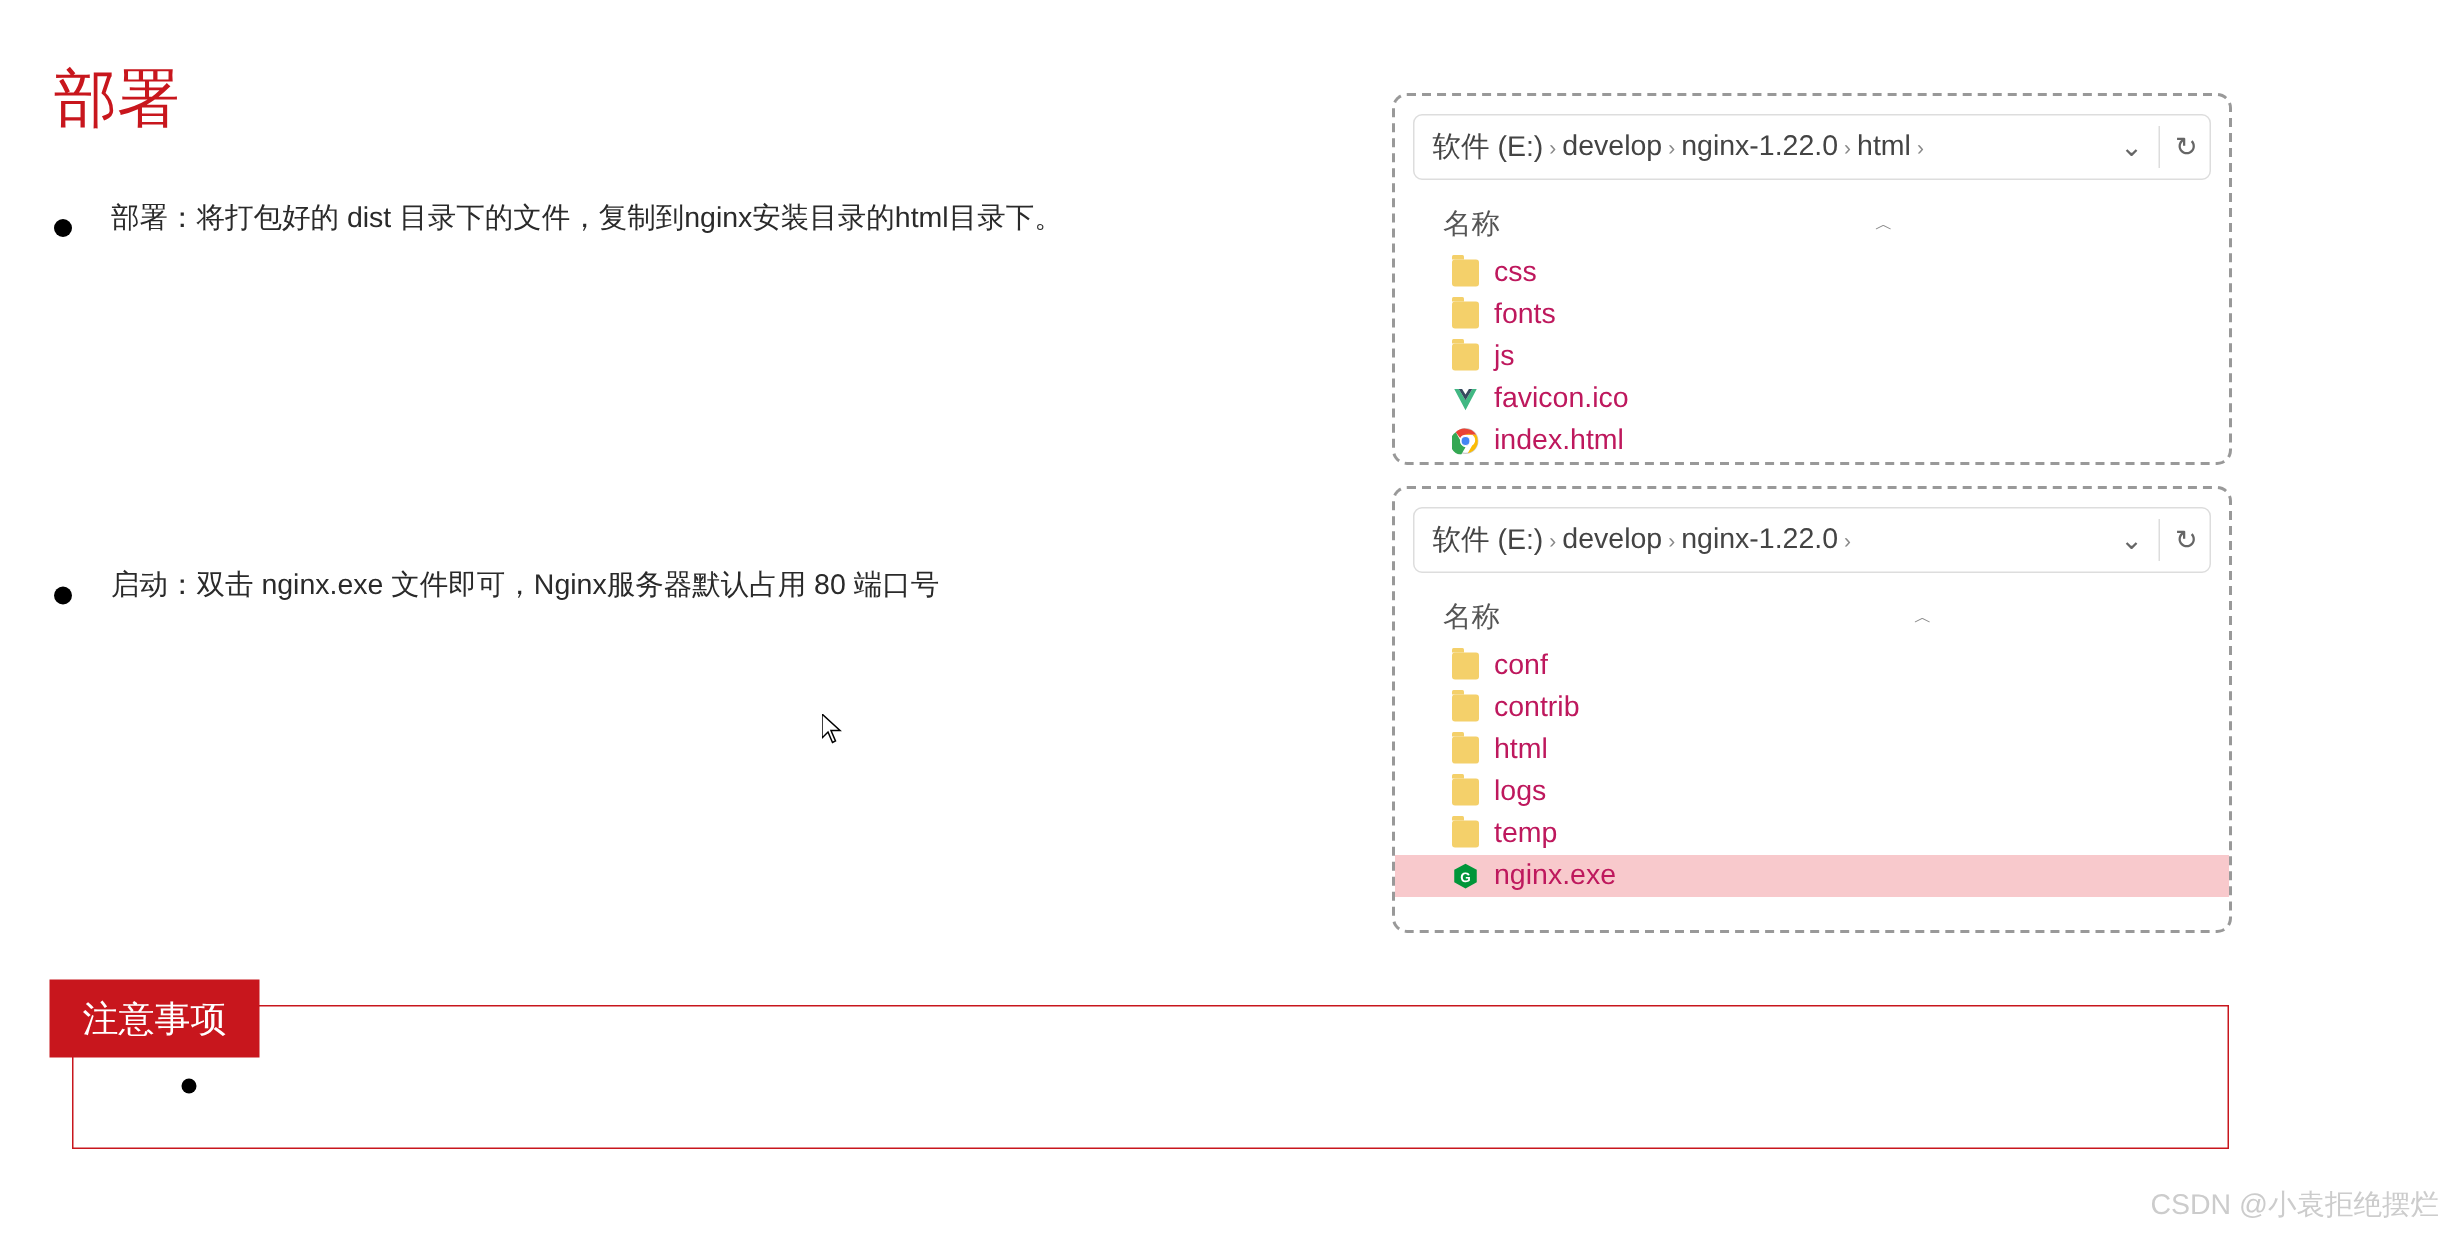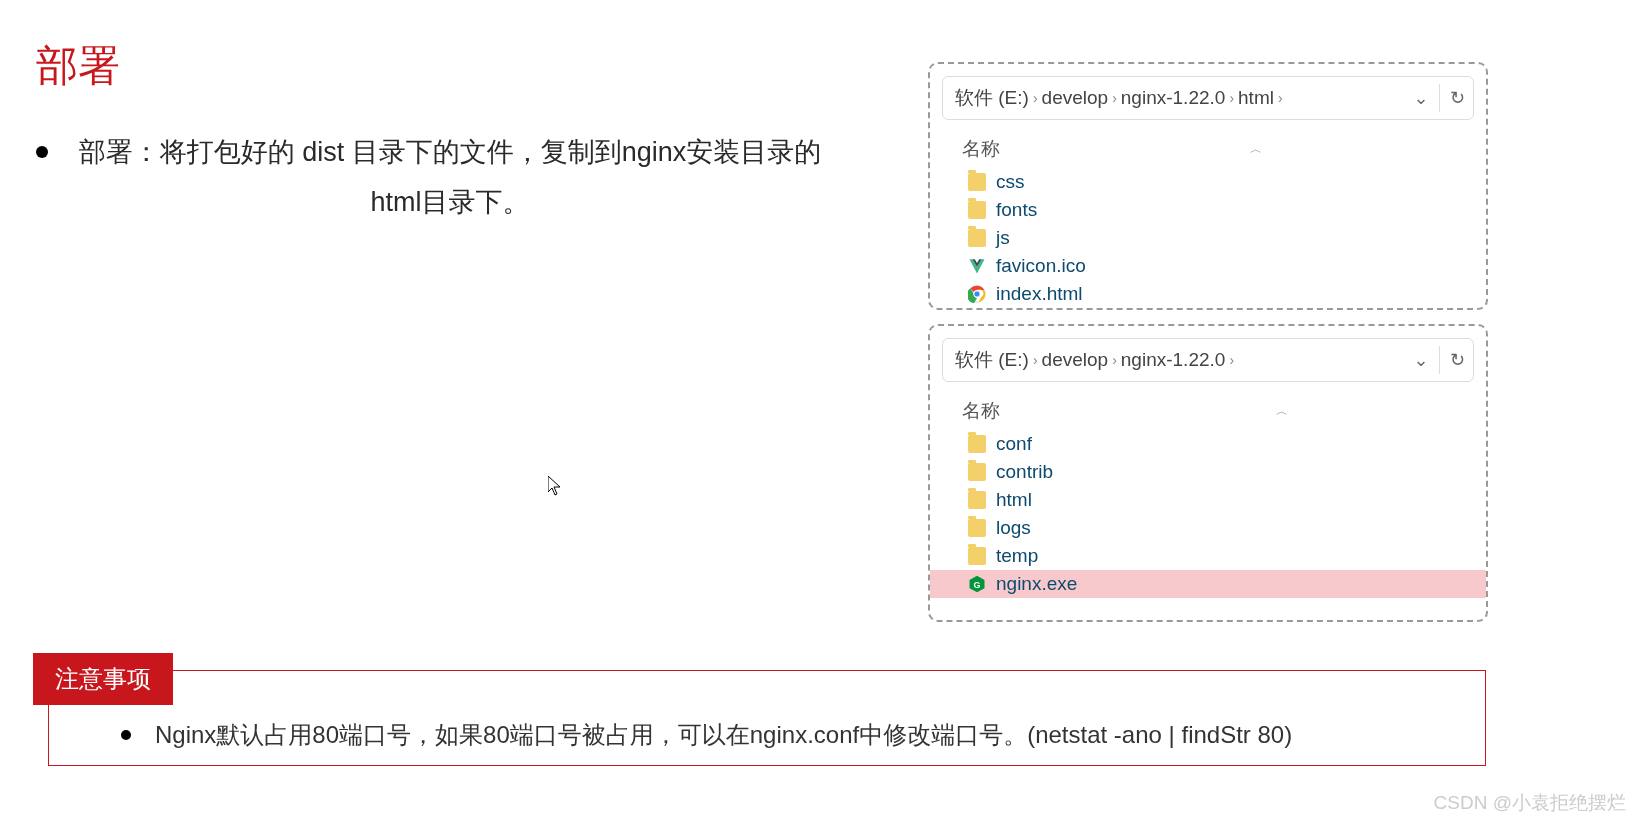--- a/index.html
+++ b/index.html
@@ -20,23 +20,22 @@
   }
   .bullets {
     position: absolute;
     left: 36px; top: 128px;
     width: 790px;
   }
   .bullet {
     display: flex;
     align-items: flex-start;
     margin-bottom: 210px;
-    font-size: 27px;
+    font-size: 19px;
     line-height: 1.85;
-    text-align: center;
   }
   .dot {
     width: 12px; height: 12px;
     background: #000;
     border-radius: 50%;
     margin-top: 18px;
     margin-right: 26px;
     flex-shrink: 0;
   }
   .bullet-text { flex: 1; color: #2a2a2a; }
@@ -94,21 +93,21 @@
     font-size: 12px;
   }
   .exp2 .colhead .sortarrow { left: 346px; }
 
   .filelist { padding-left: 32px; }
   .filerow {
     display: flex;
     align-items: center;
     height: 28px;
     font-size: 19px;
-    color: #0c4a6e;
+    color: #be185d;
     padding-left: 6px;
     text-align: right;
   }
   .filerow.hl {
     background: #f8c9cc;
     margin-left: -32px;
     padding-left: 38px;
     margin-right: 0;
   }
   .icon {
@@ -177,20 +176,24 @@
 </style>
 </head>
 <body>
 
 <div class="title">部署</div>
 
 <div class="bullets">
   <div class="bullet">
     <div class="dot"></div>
     <div class="bullet-text">部署：将打包好的 dist 目录下的文件，复制到nginx安装目录的html目录下。</div>
+  </div>
+  <div class="bullet">
+    <div class="dot"></div>
+    <div class="bullet-text">启动：双击 nginx.exe 文件即可，Nginx服务器默认占用 80 端口号</div>
   </div>
 </div>
 
 <div class="explorer exp1">
   <div class="crumbbar">
     <div class="crumbs">
       <span>软件 (E:)</span>
         <span class="sep">›</span>
       <span>develop</span>
         <span class="sep">›</span>
@@ -291,21 +294,20 @@
         </div>
         <span>nginx.exe</span>
       </div>
     </div>
 </div>
 
 <div class="notice-box">
   <div class="notice-tag">注意事项</div>
   <div class="notice-content">
     <div class="ndot"></div>
-    <span>Nginx默认占用80端口号，如果80端口号被占用，可以在nginx.conf中修改端口号。(netstat -ano | findStr  80)</span>
   </div>
 </div>
 
 <div class="cursor">
   <svg width="14" height="20" viewBox="0 0 14 20">
       <path d="M0 0 L0 16 L4 12 L7 19 L9 18 L6 11 L12 11 Z" fill="#fff" stroke="#000" stroke-width="1"></path>
     </svg>
 </div>
 
 <div class="watermark">CSDN @小袁拒绝摆烂</div>

